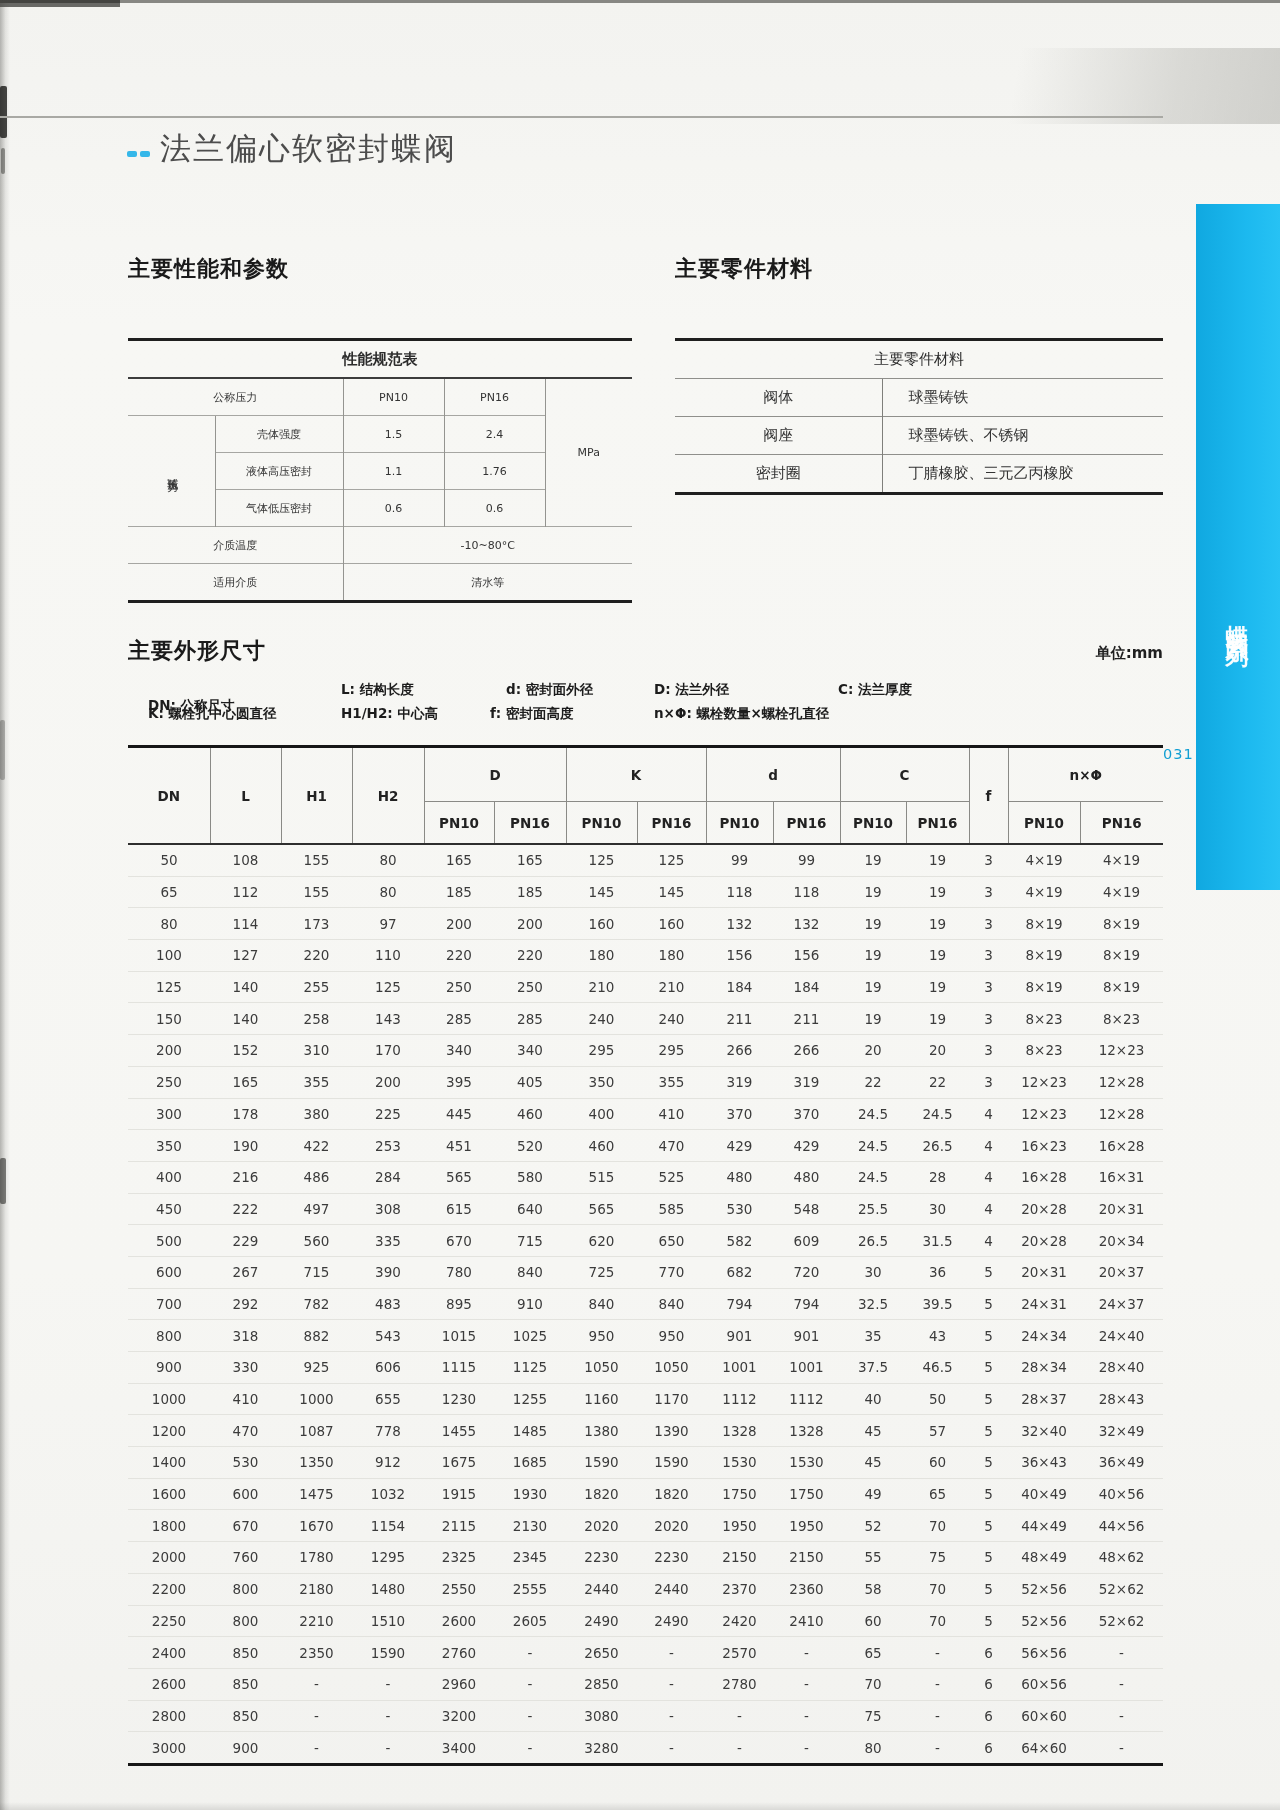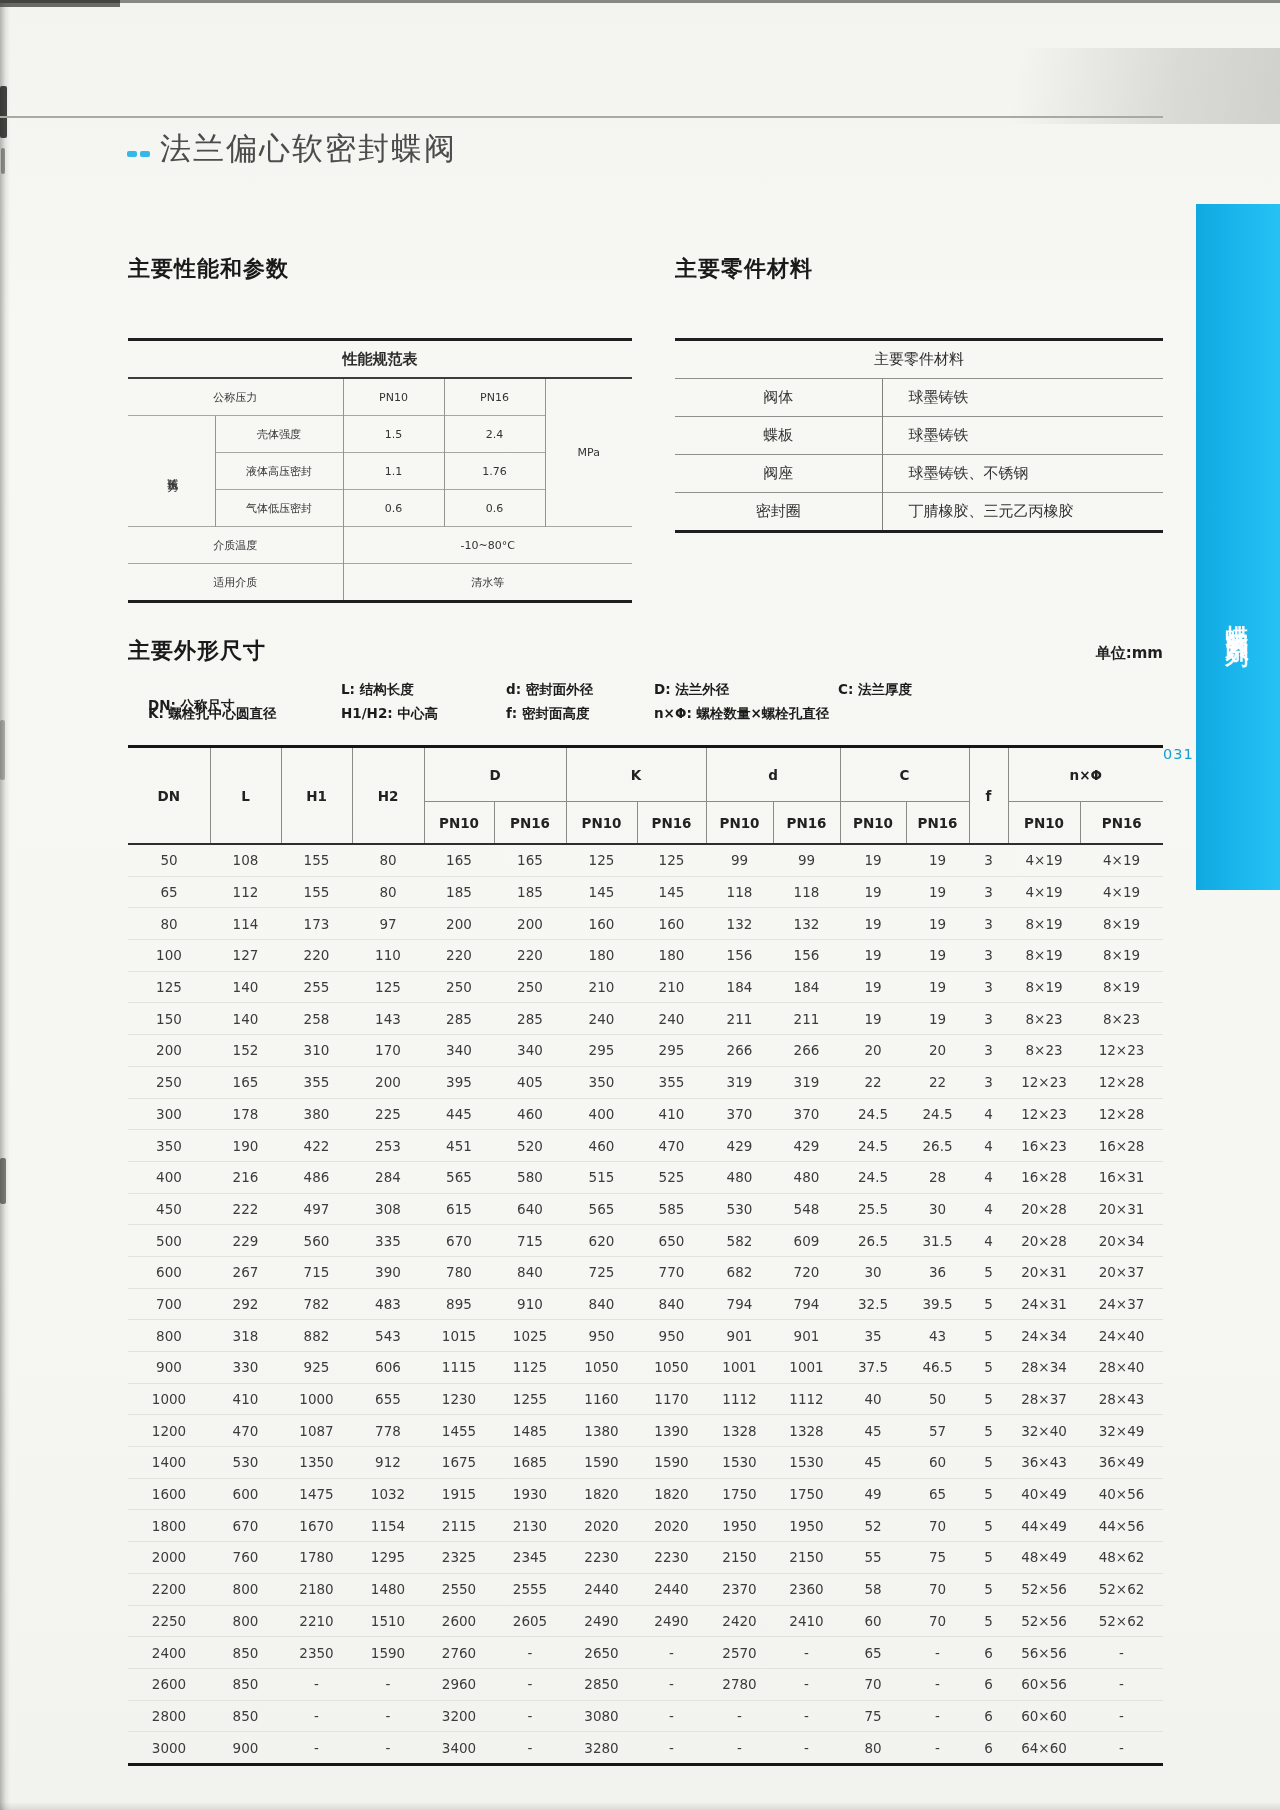--- a/index.html
+++ b/index.html
@@ -139,45 +139,41 @@
       <tr class="t">
           <td colspan="2">主要零件材料</td>
         </tr>
     </thead>
     <tbody>
         <tr>
           <td class="part">阀体</td>
           <td class="mat">球墨铸铁</td>
         </tr>
         <tr>
-          <td class="part">蝶板</td>
-          <td class="mat">球墨铸铁</td>
-        </tr>
-        <tr>
           <td class="part">阀座</td>
           <td class="mat">球墨铸铁、不锈钢</td>
         </tr>
         <tr>
           <td class="part">密封圈</td>
           <td class="mat">丁腈橡胶、三元乙丙橡胶</td>
         </tr>
       </tbody>
   </table>
 
   <div class="sec-head" style="left:128px;top:636px;">主要外形尺寸</div>
   <div class="unit-note">单位:mm</div>
   <div class="legend">
       <span style="left: 20px; top: 16px; text-align: right;">DN: 公称尺寸</span>
       <span style="left: 213px; top: 0px;">L: 结构长度</span>
       <span style="left: 378px; top: 0px;">d: 密封面外径</span>
       <span style="left: 526px; top: 0px;">D: 法兰外径</span>
       <span style="left: 710px; top: 0px;">C: 法兰厚度</span>
       <span style="left: 20px; top: 24px;">K: 螺栓孔中心圆直径</span>
       <span style="left: 213px; top: 24px;">H1/H2: 中心高</span>
-      <span style="left: 378px; top: 24px;">f: 密封面高度</span>
+      <span style="left: 362px; top: 24px;">f: 密封面高度</span>
       <span style="left: 526px; top: 24px;">n×Φ: 螺栓数量×螺栓孔直径</span>
     </div>
 
   <table class="dims">
     <colgroup>
       <col style="width:82px">
         <col style="width:71px">
         <col style="width:71px">
         <col style="width:72px">
       <col style="width:70px">

